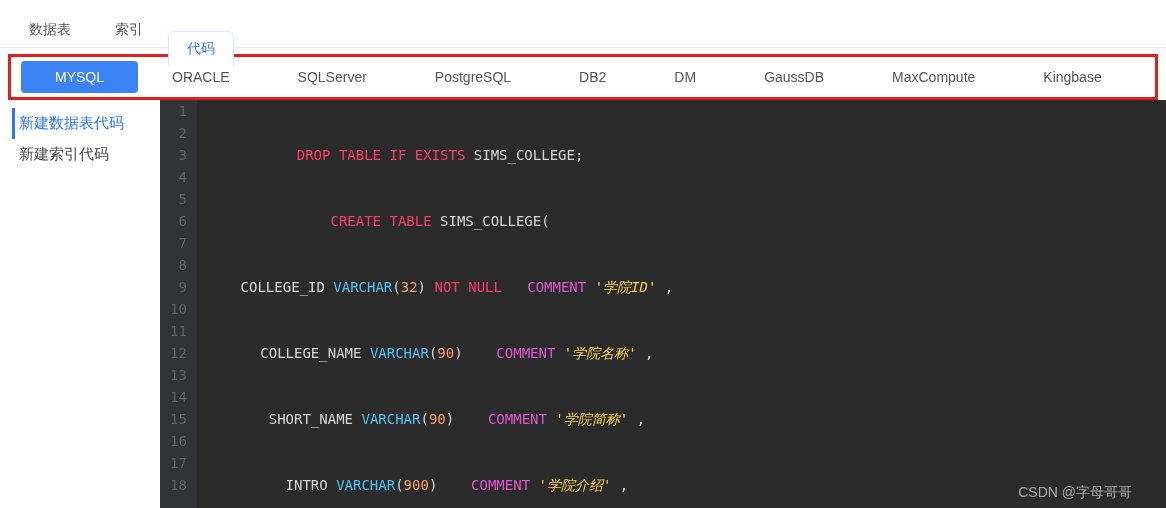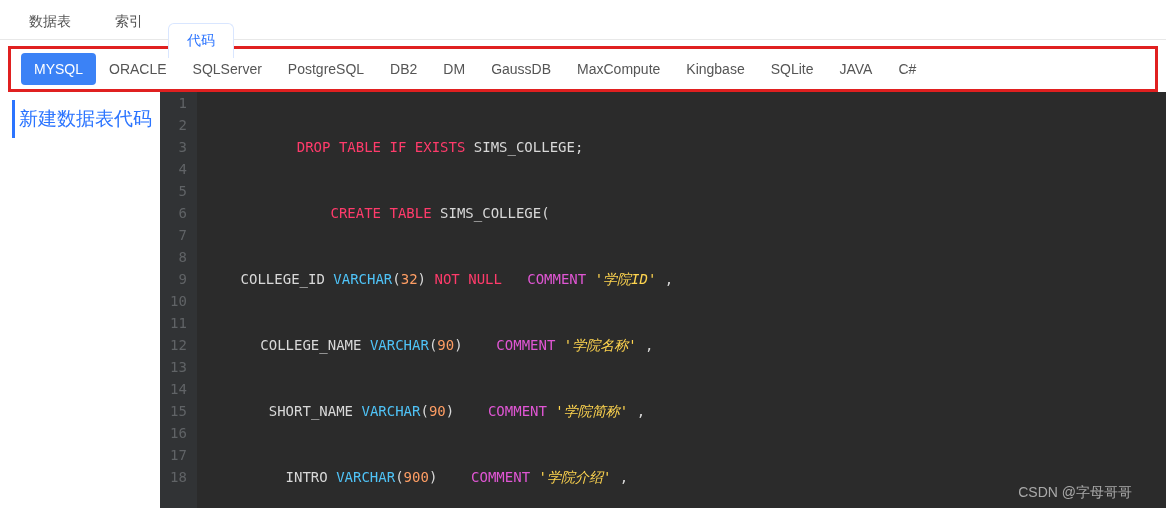--- a/index.html
+++ b/index.html
@@ -1,26 +1,26 @@
 <!DOCTYPE html>
 <html><head>
   <meta charset="utf-8">
   <style>
     * { margin:0; padding:0; box-sizing:border-box; }
     body { font-family:-apple-system,"Helvetica Neue",Arial,sans-serif; font-size:14px; background:#fff; width:1166px; height:508px; overflow:hidden; position:relative; }
-    .top-tabs { display:flex; align-items:flex-end; height:40px; padding-left:10px; border-bottom:1px solid #e8e8e8; }
+    .top-tabs { display:flex; align-items:flex-end; height:48px; padding-left:10px; border-bottom:1px solid #e8e8e8; }
     .top-tab { padding:8px 18px; color:#555; cursor:pointer; border:1px solid transparent; border-bottom:none; border-radius:6px 6px 0 0; margin-right:6px; background:#fff; }
     .top-tab.active { color:#2b74ff; border-color:#d9e6ff; background:#fff; position:relative; top:19px; }
     .red-box { margin:6px 8px 0 8px; border:3px solid #e02020; padding:4px 0; }
     .db-tabs { display:flex; align-items:center; }
-    .db-tab { padding:8px 13px; color:#555; cursor:pointer; border-radius:4px; white-space:nowrap; font-size:14px; }
+    .db-tab { padding:8px 34px; color:#555; cursor:pointer; border-radius:4px; white-space:nowrap; font-size:14px; }
     .db-tab.active { background:#3b82f6; color:#fff; margin-left:10px; }
     .main { display:flex; }
     .sidebar { width:160px; padding:8px 4px 0 12px; }
-    .side-item { padding:6px 4px; font-size:19px; color:#444; cursor:pointer; border-left:3px solid transparent; }
+    .side-item { padding:6px 4px; font-size:15px; color:#444; cursor:pointer; border-left:3px solid transparent; }
     .side-item.active { color:#2b74ff; border-left-color:#2b74ff; font-weight:500; }
     .editor { flex:1; background:#2b2b2b; font-family:Consolas,Menlo,monospace; font-size:14px; line-height:22px; display:flex; min-height:410px; }
     .gutter { background:#313335; color:#606366; text-align:right; padding:0 10px; user-select:none; }
     .gutter div { height:22px; }
     .code { padding:0 10px; color:#d8d8d8; white-space:pre; }
     .code div { height:22px;text-align:center; }
     .kw-red { color:#ff3b6b; }
     .kw-blue { color:#4fc3f7; }
     .kw-mag { color:#e056d4; }
     .kw-yel { color:#ffd54f;font-style:italic; }
@@ -50,20 +50,21 @@
     <div class="db-tab">Kingbase</div>
     <div class="db-tab">SQLite</div>
     <div class="db-tab">JAVA</div>
     <div class="db-tab">C#</div>
   </div>
 </div>
 
 <div class="main">
   <div class="sidebar">
     <div class="side-item active">新建数据表代码</div>
+    <div class="side-item">新建索引代码</div>
   </div>
   <div class="editor">
     <div class="gutter" id="gutter">
         <div>1</div>
         <div>2</div>
         <div>3</div>
         <div>4</div>
         <div>5</div>
         <div>6</div>
         <div>7</div>

